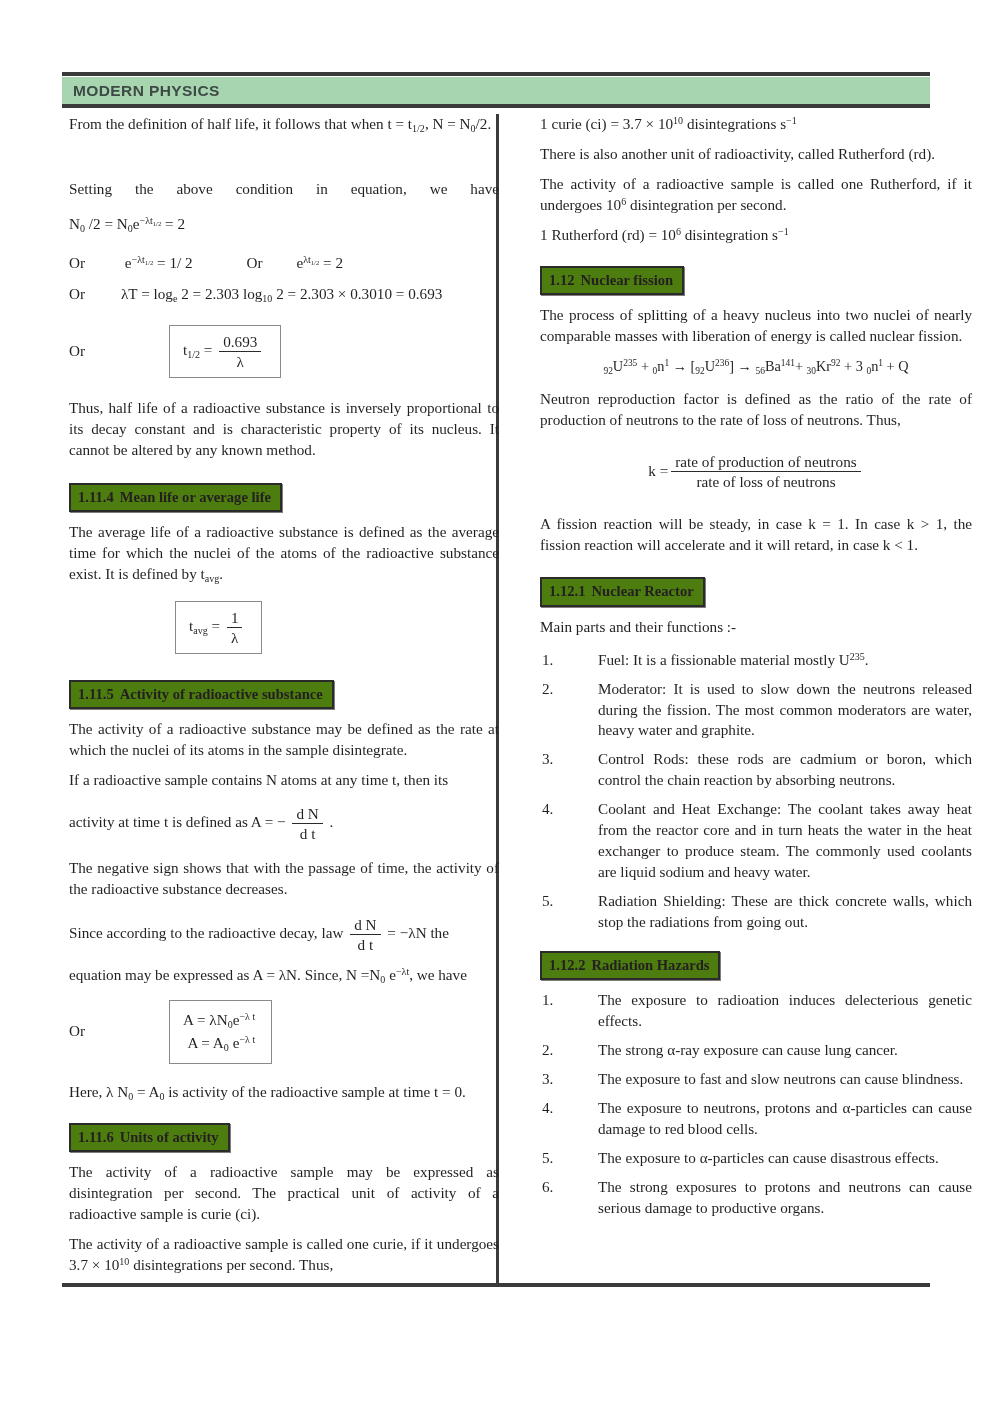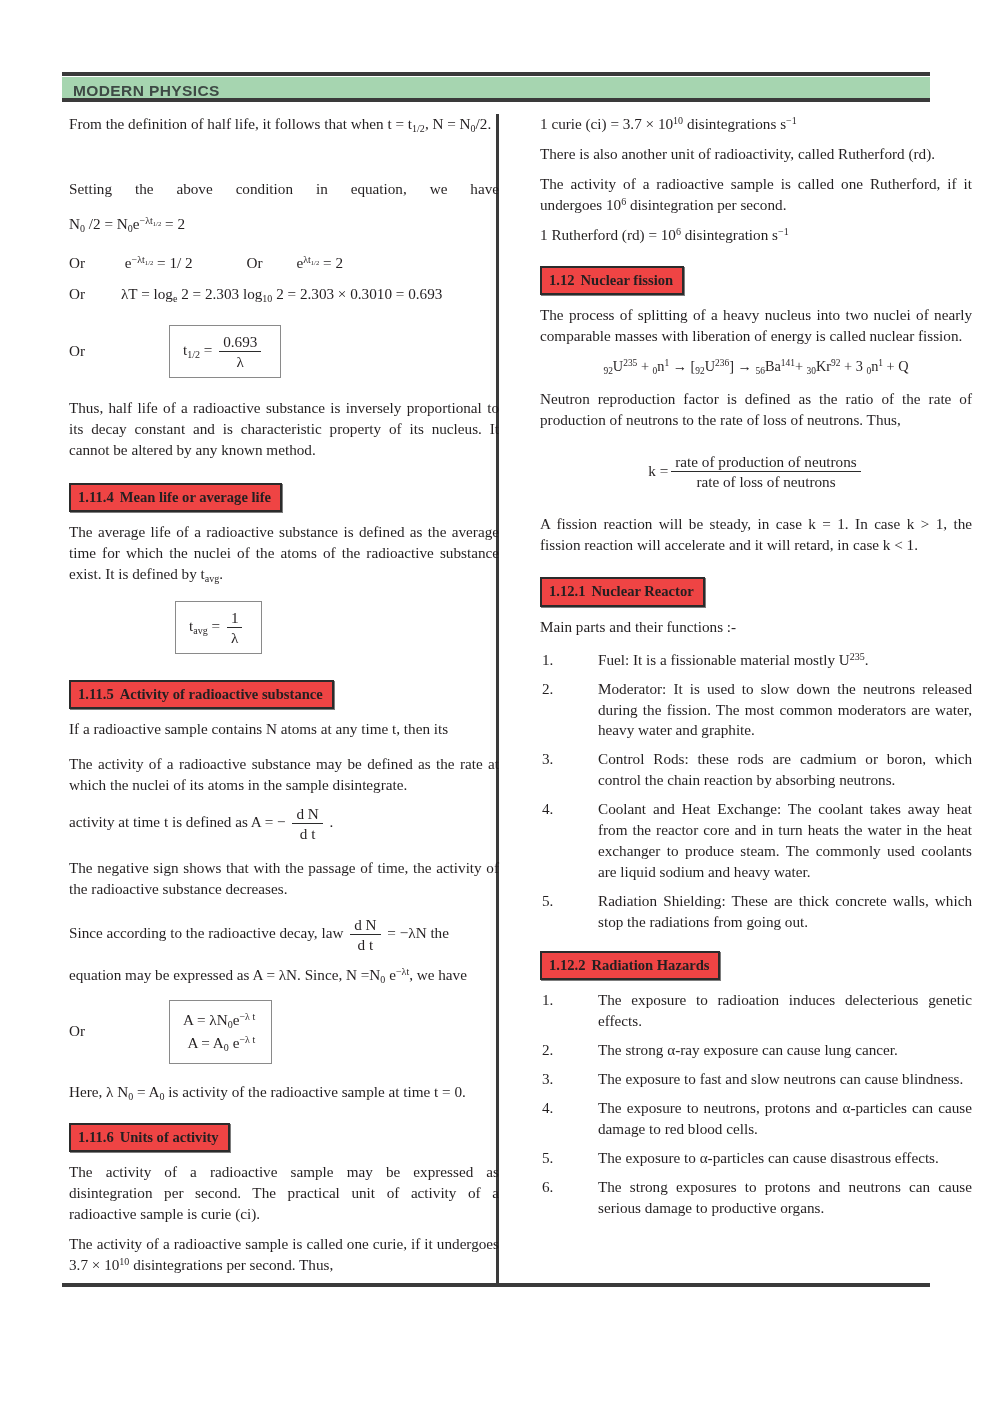--- a/index.html
+++ b/index.html
@@ -30,21 +30,21 @@
     top: 72px;
     width: 868px;
   }
   .header-rule-top {
     height: 4px;
     background: #3a3a3a;
   }
   .header-rule-gap { height: 1px; background:#ffffff; }
   .header-green {
     background: #a6d5b0;
-    height: 21px;
+    height: 27px;
     line-height: 27px;
     padding-left: 11px;
     box-sizing: border-box;
   }
   .header-green .title {
     font-family: "Liberation Sans", "DejaVu Sans", sans-serif;
     font-weight: bold;
     font-size: 15.5px;
     letter-spacing: 0.4px;
     color: #3e4a45;
@@ -92,21 +92,21 @@
   p.loose { margin-bottom: 14px; }
 
   
   .sec-head {
     display: inline-block;
     border: 2.5px solid #2b2b2b;
     padding: 2px 9px 3px 7px;
     margin: 6px 0 10px 0;
     font-weight: bold;
     font-size: 14.6px;
-    background: #ef4444;
+    background: #4d7c0f;
     box-shadow: 1px 1px 0 #7d7d7d;
   }
   .sec-head .num { margin-right: 6px; }
 
   
   .mathline {
     margin: 0 0 10px 0;
     white-space: nowrap;
   }
   .or { display: inline-block; width: 52px; }
@@ -222,23 +222,23 @@
     <p class="para" style="margin-bottom:16px;"><span>The average life of a radioactive substance is defined as the average time for which the nuclei of the atoms of the radioactive substance exist. It is defined by t</span><sub>avg</sub><span>.</span></p>
 
     <div class="formula-wrap indent-box" style="margin-bottom:20px;">
       <span class="formula-box">
         <span>t</span><sub>avg</sub><span> = </span><span class="frac"><span class="num-t">1</span><span class="den-b">λ</span></span>
       </span>
     </div>
 
     <div class="sec-head"><span class="num">1.11.5</span><span>Activity of radioactive substance</span></div>
 
+    <p class="para">The activity of a radioactive substance may be defined as the rate at which the nuclei of its atoms in the sample disintegrate.</p>
+
     <p class="para nojust" style="margin-bottom:14px;">If a radioactive sample contains N atoms at any time t, then its</p>
-
-    <p class="para">The activity of a radioactive substance may be defined as the rate at which the nuclei of its atoms in the sample disintegrate.</p>
 
     <p class="para nojust" style="margin-bottom:16px;"><span>activity at time t is defined as A = − </span><span class="frac"><span class="num-t">d N</span><span class="den-b">d t</span></span><span> .</span></p>
 
     <p class="para" style="margin-bottom:16px;">The negative sign shows that with the passage of time, the activity of the radioactive substance decreases.</p>
 
     <p class="para nojust" style="margin-bottom:12px;"><span>Since according to the radioactive decay, law </span><span class="frac"><span class="num-t">d N</span><span class="den-b">d t</span></span><span> = −λN  the</span></p>
 
     <p class="para nojust" style="margin-bottom:14px;"><span>equation may be expressed as A = λN. Since, N =N</span><sub>0</sub><span> e</span><sup>−λt</sup><span>, we have</span></p>
 
     <div class="formula-wrap" style="margin-bottom:18px;">

